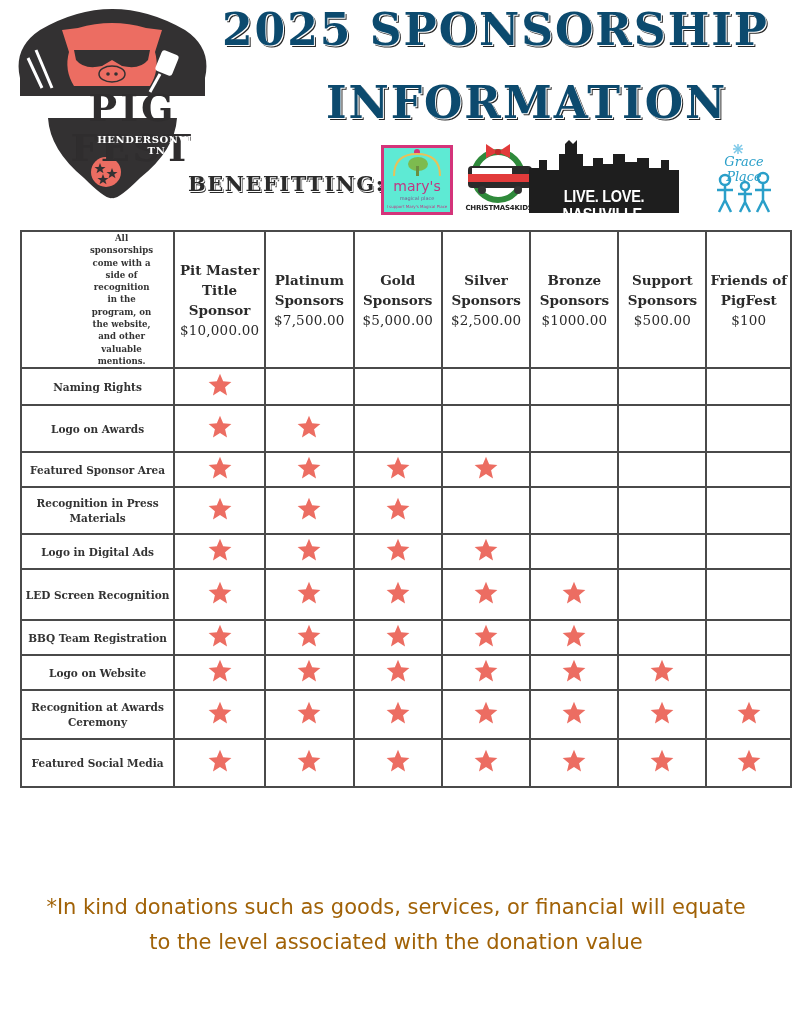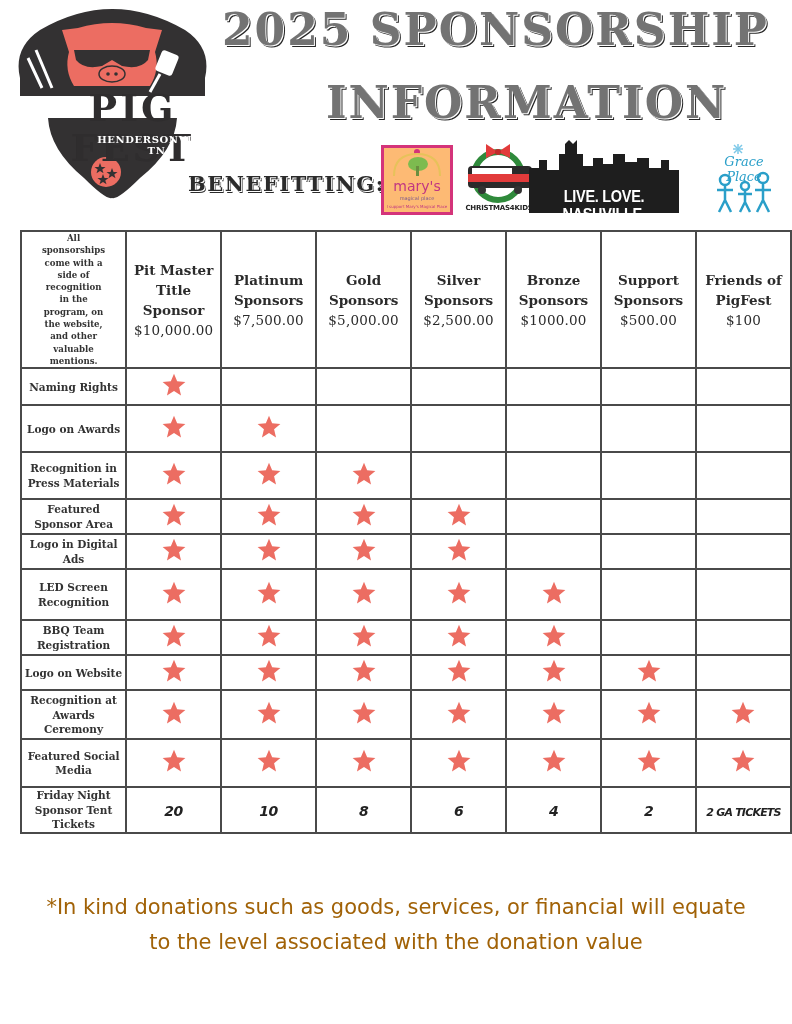--- a/index.html
+++ b/index.html
@@ -6,45 +6,45 @@
   body { width:792px; height:1024px; position:relative; overflow:hidden; font-family:"DejaVu Serif", serif; color:#2b2b2b; }
   .abs { position:absolute; }
 
   
   #logo { left:0; top:0; width:225px; height:205px; }
   #logo svg { width:225px; height:205px; display:block; }
   .logo-word { position:absolute; left:0; width:225px; top:88px; text-align:center; font-family:"DejaVu Serif", serif; font-weight:bold; font-size:38px; letter-spacing:3px; color:#2f2d2e; line-height:40px;padding-left:20px; }
   .logo-sub { position:absolute; left:50px; width:125px; top:134px; text-align:center; font-family:"DejaVu Serif", serif; font-weight:bold; font-size:10px; letter-spacing:0.6px; color:#ffffff;margin-left:44px; }
 
   
-  .title { font-family:"DejaVu Serif", serif; font-weight:bold; color:#737373; letter-spacing:2px; text-shadow: 1px 1px 0 #fff, 2px 2px 0 #262626; white-space:nowrap; }
+  .title { font-family:"DejaVu Serif", serif; font-weight:bold; color:#0c4a6e; letter-spacing:2px; text-shadow: 1px 1px 0 #fff, 2px 2px 0 #262626; white-space:nowrap; }
   #title1 { left:222px; top:4px; font-size:44px; line-height:52px; }
   #title2 { left:326px; top:77px; font-size:44px; line-height:52px; }
 
   #benefitting { left:188px; top:171px; font-family:"DejaVu Serif", serif; font-weight:bold; font-size:21px; letter-spacing:1.5px; color:#2b2b2b; text-shadow:1px 1px 0 #fff, 1.5px 1.5px 0 #2b2b2b; }
 
   
-  #marys { left:381px; top:145px; width:72px; height:70px; border:3px solid #d4347a; box-sizing:border-box; background:#fdba74; }
+  #marys { left:381px; top:145px; width:72px; height:70px; border:3px solid #d4347a; box-sizing:border-box; background:#5eead4; }
   #marys .m-word { position:absolute; left:0; right:0; top:30px; text-align:center; font-family:"DejaVu Sans", sans-serif; font-size:14px; color:#c13682; }
   #marys .m-sub { position:absolute; left:0; right:0; top:47px; text-align:center; font-family:"DejaVu Sans", sans-serif; font-size:5px; color:#7a5a8f; }
   #marys .m-foot { position:absolute; left:0; right:0; top:56px; text-align:center; font-family:"DejaVu Sans", sans-serif; font-size:4px; color:#c13682; }
   #c4k { left:460px; top:140px; width:78px; height:75px; }
   #c4k .c-word { position:absolute; left:0; right:0; top:64px; text-align:center; font-family:"DejaVu Sans", sans-serif; font-weight:bold; font-size:7px; color:#222; letter-spacing:-0.2px; }
   #nash { left:529px; top:140px; width:150px; height:75px; }
   #nash .n-bar { position:absolute; left:0; top:43px; width:150px; height:30px; background:#1e1e1e; }
   #nash .n-word { position:absolute; left:0; right:0; top:49px; text-align:center; font-family:"Liberation Sans", sans-serif; font-weight:bold; font-size:14.5px; color:#fff; letter-spacing:-0.3px; transform:scaleY(1.15); }
   #grace { left:705px; top:142px; width:78px; height:75px; }
   #grace .g-word { position:absolute; left:0; right:0; top:12px; text-align:center; font-family:"DejaVu Serif", serif; font-style:italic; font-size:13px; color:#2a9fc9; }
 
   
   #sponsor-table { left:20px; top:230px; border-collapse:collapse; table-layout:fixed; }
   #sponsor-table td { border:2px solid #4a4a4a; text-align:center; vertical-align:middle; padding:0; }
   #sponsor-table col.c0 { width:95px; }
   #sponsor-table col.cx { width:95px; }
-  .intro { font-family:"DejaVu Serif", serif; font-weight:bold; font-size:8.6px; line-height:12.3px; color:#333; padding:0 20px; }
+  .intro { font-family:"DejaVu Serif", serif; font-weight:bold; font-size:8.6px; line-height:12.3px; color:#333; padding:0 20px;margin-left:48px; }
   .tier-name { font-family:"DejaVu Serif", serif; font-weight:bold; font-size:13.5px; line-height:20px; color:#2b2b2b; }
   .tier-price { font-family:"DejaVu Serif", serif; font-size:13.5px; line-height:20px; color:#2b2b2b; letter-spacing:0.2px; }
   .benefit { font-family:"DejaVu Serif", serif; font-weight:bold; font-size:10.5px; line-height:14.5px; color:#333; padding:0 2px; }
   .star { display:inline-block; width:26px; height:26px; }
   .star svg { width:26px; height:26px; display:block; }
   .ticket { font-family:"DejaVu Sans", sans-serif; font-weight:bold; font-style:italic; font-size:14px; color:#222; letter-spacing:-0.5px; }
   .ticket.small { font-size:11px; letter-spacing:-0.8px; }
 
   #footnote { left:40px; top:890px; width:712px; text-align:center; font-family:"DejaVu Sans", sans-serif; font-size:21px; line-height:35px; color:#a16207; }
 </style>
@@ -215,81 +215,103 @@
             </svg></span></td>
         <td><span class="star"><svg viewBox="0 0 24 24">
               <polygon points="12,1.5 14.9,8.6 22.5,9.2 16.7,14.1 18.5,21.6 12,17.6 5.5,21.6 7.3,14.1 1.5,9.2 9.1,8.6" fill="#ec6d62"></polygon>
             </svg></span></td>
         <td></td>
         <td></td>
         <td></td>
         <td></td>
         <td></td>
       </tr>
+      <tr style="height: 35px;">
+        <td>
+          <div class="benefit">Featured Sponsor Area</div>
+        </td>
+        <td><span class="star"><svg viewBox="0 0 24 24">
+              <polygon points="12,1.5 14.9,8.6 22.5,9.2 16.7,14.1 18.5,21.6 12,17.6 5.5,21.6 7.3,14.1 1.5,9.2 9.1,8.6" fill="#ec6d62"></polygon>
+            </svg></span></td>
+        <td><span class="star"><svg viewBox="0 0 24 24">
+              <polygon points="12,1.5 14.9,8.6 22.5,9.2 16.7,14.1 18.5,21.6 12,17.6 5.5,21.6 7.3,14.1 1.5,9.2 9.1,8.6" fill="#ec6d62"></polygon>
+            </svg></span></td>
+        <td><span class="star"><svg viewBox="0 0 24 24">
+              <polygon points="12,1.5 14.9,8.6 22.5,9.2 16.7,14.1 18.5,21.6 12,17.6 5.5,21.6 7.3,14.1 1.5,9.2 9.1,8.6" fill="#ec6d62"></polygon>
+            </svg></span></td>
+        <td><span class="star"><svg viewBox="0 0 24 24">
+              <polygon points="12,1.5 14.9,8.6 22.5,9.2 16.7,14.1 18.5,21.6 12,17.6 5.5,21.6 7.3,14.1 1.5,9.2 9.1,8.6" fill="#ec6d62"></polygon>
+            </svg></span></td>
+        <td></td>
+        <td></td>
+        <td></td>
+      </tr>
       <tr style="height: 47px;">
         <td>
           <div class="benefit">Recognition in Press Materials</div>
         </td>
         <td><span class="star"><svg viewBox="0 0 24 24">
               <polygon points="12,1.5 14.9,8.6 22.5,9.2 16.7,14.1 18.5,21.6 12,17.6 5.5,21.6 7.3,14.1 1.5,9.2 9.1,8.6" fill="#ec6d62"></polygon>
             </svg></span></td>
         <td><span class="star"><svg viewBox="0 0 24 24">
               <polygon points="12,1.5 14.9,8.6 22.5,9.2 16.7,14.1 18.5,21.6 12,17.6 5.5,21.6 7.3,14.1 1.5,9.2 9.1,8.6" fill="#ec6d62"></polygon>
             </svg></span></td>
         <td><span class="star"><svg viewBox="0 0 24 24">
               <polygon points="12,1.5 14.9,8.6 22.5,9.2 16.7,14.1 18.5,21.6 12,17.6 5.5,21.6 7.3,14.1 1.5,9.2 9.1,8.6" fill="#ec6d62"></polygon>
             </svg></span></td>
         <td></td>
         <td></td>
         <td></td>
         <td></td>
       </tr>
+      <tr style="height: 35px; margin-left: 12px;">
+        <td>
+          <div class="benefit">Logo in Digital Ads</div>
+        </td>
+        <td><span class="star"><svg viewBox="0 0 24 24">
+              <polygon points="12,1.5 14.9,8.6 22.5,9.2 16.7,14.1 18.5,21.6 12,17.6 5.5,21.6 7.3,14.1 1.5,9.2 9.1,8.6" fill="#ec6d62"></polygon>
+            </svg></span></td>
+        <td><span class="star"><svg viewBox="0 0 24 24">
+              <polygon points="12,1.5 14.9,8.6 22.5,9.2 16.7,14.1 18.5,21.6 12,17.6 5.5,21.6 7.3,14.1 1.5,9.2 9.1,8.6" fill="#ec6d62"></polygon>
+            </svg></span></td>
+        <td><span class="star"><svg viewBox="0 0 24 24">
+              <polygon points="12,1.5 14.9,8.6 22.5,9.2 16.7,14.1 18.5,21.6 12,17.6 5.5,21.6 7.3,14.1 1.5,9.2 9.1,8.6" fill="#ec6d62"></polygon>
+            </svg></span></td>
+        <td><span class="star"><svg viewBox="0 0 24 24">
+              <polygon points="12,1.5 14.9,8.6 22.5,9.2 16.7,14.1 18.5,21.6 12,17.6 5.5,21.6 7.3,14.1 1.5,9.2 9.1,8.6" fill="#ec6d62"></polygon>
+            </svg></span></td>
+        <td></td>
+        <td></td>
+        <td></td>
+      </tr>
+      <tr style="height: 51px;">
+        <td>
+          <div class="benefit">LED Screen Recognition</div>
+        </td>
+        <td><span class="star"><svg viewBox="0 0 24 24">
+              <polygon points="12,1.5 14.9,8.6 22.5,9.2 16.7,14.1 18.5,21.6 12,17.6 5.5,21.6 7.3,14.1 1.5,9.2 9.1,8.6" fill="#ec6d62"></polygon>
+            </svg></span></td>
+        <td><span class="star"><svg viewBox="0 0 24 24">
+              <polygon points="12,1.5 14.9,8.6 22.5,9.2 16.7,14.1 18.5,21.6 12,17.6 5.5,21.6 7.3,14.1 1.5,9.2 9.1,8.6" fill="#ec6d62"></polygon>
+            </svg></span></td>
+        <td><span class="star"><svg viewBox="0 0 24 24">
+              <polygon points="12,1.5 14.9,8.6 22.5,9.2 16.7,14.1 18.5,21.6 12,17.6 5.5,21.6 7.3,14.1 1.5,9.2 9.1,8.6" fill="#ec6d62"></polygon>
+            </svg></span></td>
+        <td><span class="star"><svg viewBox="0 0 24 24">
+              <polygon points="12,1.5 14.9,8.6 22.5,9.2 16.7,14.1 18.5,21.6 12,17.6 5.5,21.6 7.3,14.1 1.5,9.2 9.1,8.6" fill="#ec6d62"></polygon>
+            </svg></span></td>
+        <td><span class="star"><svg viewBox="0 0 24 24">
+              <polygon points="12,1.5 14.9,8.6 22.5,9.2 16.7,14.1 18.5,21.6 12,17.6 5.5,21.6 7.3,14.1 1.5,9.2 9.1,8.6" fill="#ec6d62"></polygon>
+            </svg></span></td>
+        <td></td>
+        <td></td>
+      </tr>
       <tr style="height: 35px;">
         <td>
-          <div class="benefit">Featured Sponsor Area</div>
-        </td>
-        <td><span class="star"><svg viewBox="0 0 24 24">
-              <polygon points="12,1.5 14.9,8.6 22.5,9.2 16.7,14.1 18.5,21.6 12,17.6 5.5,21.6 7.3,14.1 1.5,9.2 9.1,8.6" fill="#ec6d62"></polygon>
-            </svg></span></td>
-        <td><span class="star"><svg viewBox="0 0 24 24">
-              <polygon points="12,1.5 14.9,8.6 22.5,9.2 16.7,14.1 18.5,21.6 12,17.6 5.5,21.6 7.3,14.1 1.5,9.2 9.1,8.6" fill="#ec6d62"></polygon>
-            </svg></span></td>
-        <td><span class="star"><svg viewBox="0 0 24 24">
-              <polygon points="12,1.5 14.9,8.6 22.5,9.2 16.7,14.1 18.5,21.6 12,17.6 5.5,21.6 7.3,14.1 1.5,9.2 9.1,8.6" fill="#ec6d62"></polygon>
-            </svg></span></td>
-        <td><span class="star"><svg viewBox="0 0 24 24">
-              <polygon points="12,1.5 14.9,8.6 22.5,9.2 16.7,14.1 18.5,21.6 12,17.6 5.5,21.6 7.3,14.1 1.5,9.2 9.1,8.6" fill="#ec6d62"></polygon>
-            </svg></span></td>
-        <td></td>
-        <td></td>
-        <td></td>
-      </tr>
-      <tr style="height: 35px; margin-left: 12px;">
-        <td>
-          <div class="benefit">Logo in Digital Ads</div>
-        </td>
-        <td><span class="star"><svg viewBox="0 0 24 24">
-              <polygon points="12,1.5 14.9,8.6 22.5,9.2 16.7,14.1 18.5,21.6 12,17.6 5.5,21.6 7.3,14.1 1.5,9.2 9.1,8.6" fill="#ec6d62"></polygon>
-            </svg></span></td>
-        <td><span class="star"><svg viewBox="0 0 24 24">
-              <polygon points="12,1.5 14.9,8.6 22.5,9.2 16.7,14.1 18.5,21.6 12,17.6 5.5,21.6 7.3,14.1 1.5,9.2 9.1,8.6" fill="#ec6d62"></polygon>
-            </svg></span></td>
-        <td><span class="star"><svg viewBox="0 0 24 24">
-              <polygon points="12,1.5 14.9,8.6 22.5,9.2 16.7,14.1 18.5,21.6 12,17.6 5.5,21.6 7.3,14.1 1.5,9.2 9.1,8.6" fill="#ec6d62"></polygon>
-            </svg></span></td>
-        <td><span class="star"><svg viewBox="0 0 24 24">
-              <polygon points="12,1.5 14.9,8.6 22.5,9.2 16.7,14.1 18.5,21.6 12,17.6 5.5,21.6 7.3,14.1 1.5,9.2 9.1,8.6" fill="#ec6d62"></polygon>
-            </svg></span></td>
-        <td></td>
-        <td></td>
-        <td></td>
-      </tr>
-      <tr style="height: 51px;">
-        <td>
-          <div class="benefit">LED Screen Recognition</div>
+          <div class="benefit">BBQ Team Registration</div>
         </td>
         <td><span class="star"><svg viewBox="0 0 24 24">
               <polygon points="12,1.5 14.9,8.6 22.5,9.2 16.7,14.1 18.5,21.6 12,17.6 5.5,21.6 7.3,14.1 1.5,9.2 9.1,8.6" fill="#ec6d62"></polygon>
             </svg></span></td>
         <td><span class="star"><svg viewBox="0 0 24 24">
               <polygon points="12,1.5 14.9,8.6 22.5,9.2 16.7,14.1 18.5,21.6 12,17.6 5.5,21.6 7.3,14.1 1.5,9.2 9.1,8.6" fill="#ec6d62"></polygon>
             </svg></span></td>
         <td><span class="star"><svg viewBox="0 0 24 24">
               <polygon points="12,1.5 14.9,8.6 22.5,9.2 16.7,14.1 18.5,21.6 12,17.6 5.5,21.6 7.3,14.1 1.5,9.2 9.1,8.6" fill="#ec6d62"></polygon>
             </svg></span></td>
@@ -297,42 +319,20 @@
               <polygon points="12,1.5 14.9,8.6 22.5,9.2 16.7,14.1 18.5,21.6 12,17.6 5.5,21.6 7.3,14.1 1.5,9.2 9.1,8.6" fill="#ec6d62"></polygon>
             </svg></span></td>
         <td><span class="star"><svg viewBox="0 0 24 24">
               <polygon points="12,1.5 14.9,8.6 22.5,9.2 16.7,14.1 18.5,21.6 12,17.6 5.5,21.6 7.3,14.1 1.5,9.2 9.1,8.6" fill="#ec6d62"></polygon>
             </svg></span></td>
         <td></td>
         <td></td>
       </tr>
       <tr style="height: 35px;">
         <td>
-          <div class="benefit">BBQ Team Registration</div>
-        </td>
-        <td><span class="star"><svg viewBox="0 0 24 24">
-              <polygon points="12,1.5 14.9,8.6 22.5,9.2 16.7,14.1 18.5,21.6 12,17.6 5.5,21.6 7.3,14.1 1.5,9.2 9.1,8.6" fill="#ec6d62"></polygon>
-            </svg></span></td>
-        <td><span class="star"><svg viewBox="0 0 24 24">
-              <polygon points="12,1.5 14.9,8.6 22.5,9.2 16.7,14.1 18.5,21.6 12,17.6 5.5,21.6 7.3,14.1 1.5,9.2 9.1,8.6" fill="#ec6d62"></polygon>
-            </svg></span></td>
-        <td><span class="star"><svg viewBox="0 0 24 24">
-              <polygon points="12,1.5 14.9,8.6 22.5,9.2 16.7,14.1 18.5,21.6 12,17.6 5.5,21.6 7.3,14.1 1.5,9.2 9.1,8.6" fill="#ec6d62"></polygon>
-            </svg></span></td>
-        <td><span class="star"><svg viewBox="0 0 24 24">
-              <polygon points="12,1.5 14.9,8.6 22.5,9.2 16.7,14.1 18.5,21.6 12,17.6 5.5,21.6 7.3,14.1 1.5,9.2 9.1,8.6" fill="#ec6d62"></polygon>
-            </svg></span></td>
-        <td><span class="star"><svg viewBox="0 0 24 24">
-              <polygon points="12,1.5 14.9,8.6 22.5,9.2 16.7,14.1 18.5,21.6 12,17.6 5.5,21.6 7.3,14.1 1.5,9.2 9.1,8.6" fill="#ec6d62"></polygon>
-            </svg></span></td>
-        <td></td>
-        <td></td>
-      </tr>
-      <tr style="height: 35px;">
-        <td>
           <div class="benefit">Logo on Website</div>
         </td>
         <td><span class="star"><svg viewBox="0 0 24 24">
               <polygon points="12,1.5 14.9,8.6 22.5,9.2 16.7,14.1 18.5,21.6 12,17.6 5.5,21.6 7.3,14.1 1.5,9.2 9.1,8.6" fill="#ec6d62"></polygon>
             </svg></span></td>
         <td><span class="star"><svg viewBox="0 0 24 24">
               <polygon points="12,1.5 14.9,8.6 22.5,9.2 16.7,14.1 18.5,21.6 12,17.6 5.5,21.6 7.3,14.1 1.5,9.2 9.1,8.6" fill="#ec6d62"></polygon>
             </svg></span></td>
         <td><span class="star"><svg viewBox="0 0 24 24">
               <polygon points="12,1.5 14.9,8.6 22.5,9.2 16.7,14.1 18.5,21.6 12,17.6 5.5,21.6 7.3,14.1 1.5,9.2 9.1,8.6" fill="#ec6d62"></polygon>
@@ -392,29 +392,17 @@
             </svg></span></td>
         <td><span class="star"><svg viewBox="0 0 24 24">
               <polygon points="12,1.5 14.9,8.6 22.5,9.2 16.7,14.1 18.5,21.6 12,17.6 5.5,21.6 7.3,14.1 1.5,9.2 9.1,8.6" fill="#ec6d62"></polygon>
             </svg></span></td>
         <td><span class="star"><svg viewBox="0 0 24 24">
               <polygon points="12,1.5 14.9,8.6 22.5,9.2 16.7,14.1 18.5,21.6 12,17.6 5.5,21.6 7.3,14.1 1.5,9.2 9.1,8.6" fill="#ec6d62"></polygon>
             </svg></span></td>
         <td><span class="star"><svg viewBox="0 0 24 24">
               <polygon points="12,1.5 14.9,8.6 22.5,9.2 16.7,14.1 18.5,21.6 12,17.6 5.5,21.6 7.3,14.1 1.5,9.2 9.1,8.6" fill="#ec6d62"></polygon>
             </svg></span></td>
-      </tr>
-      <tr style="height: 45px;">
-        <td>
-          <div class="benefit">Friday Night Sponsor Tent Tickets</div>
-        </td>
-        <td><span class="ticket">20</span></td>
-        <td><span class="ticket">10</span></td>
-        <td><span class="ticket">8</span></td>
-        <td><span class="ticket">6</span></td>
-        <td><span class="ticket">4</span></td>
-        <td><span class="ticket">2</span></td>
-        <td><span class="ticket small">2 GA TICKETS</span></td>
       </tr>
     </tbody>
 </table>
 
 <div id="footnote" class="abs">*In kind donations such as goods, services, or financial will equate to the level associated with the donation value</div>
 
 </body></html>

